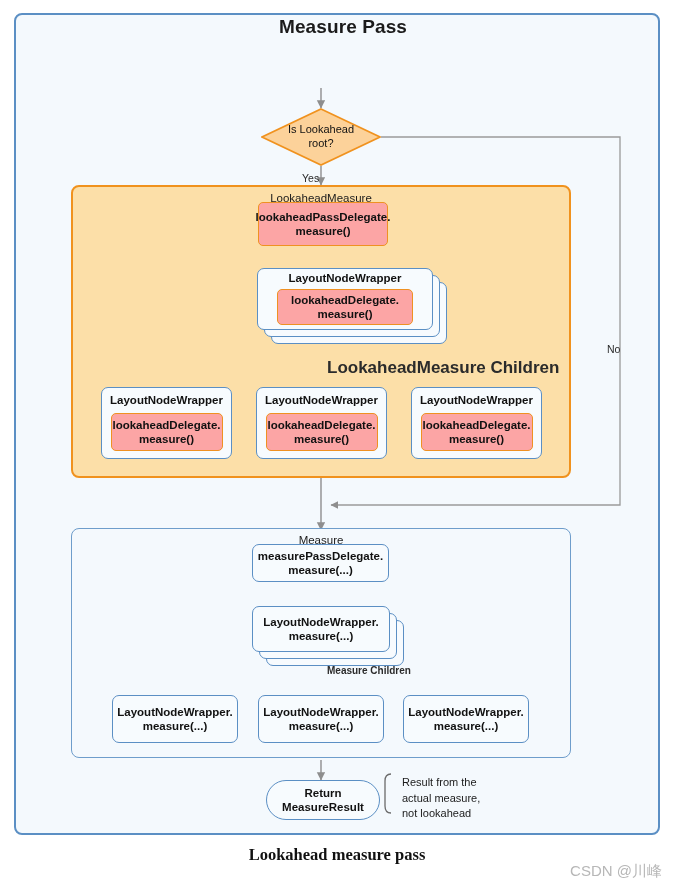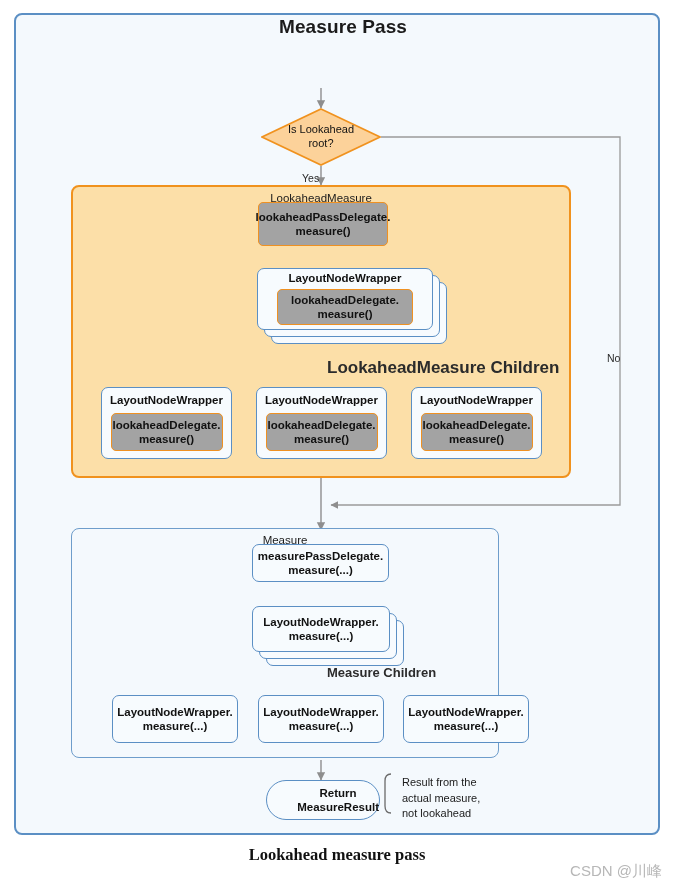--- a/index.html
+++ b/index.html
@@ -57,21 +57,21 @@
   .box-blue {
     background: #f7fbfe;
     border: 1.6px solid #5b8fc4;
     border-radius: 7px;
     font-size: 11.5px;
     color: #111;
   }
   .box-blue.bold { font-weight: bold; }
 
   .box-orange {
-    background: #a3a3a3;
+    background: #fca5a5;
     border: 1.6px solid #ef9122;
     border-radius: 5px;
     font-size: 11.5px;
     font-weight: bold;
     color: #111;
   }
 
   
   .group {
     position: absolute;
@@ -131,21 +131,21 @@
 
   
   .pill {
     position: absolute;
     box-sizing: border-box;
     background: #f7fbfe;
     border: 1.8px solid #5b8fc4;
     border-radius: 24px;
     display: flex;
     flex-direction: column;
-    align-items: flex-end;
+    align-items: center;
     justify-content: center;
     text-align: center;
     font-size: 11.5px;
     font-weight: bold;
     color: #111;
     line-height: 1.25;
   }
 
   
   .edge-label {
@@ -242,21 +242,21 @@
 
   <div class="diamond-wrap" style="left:261px; top:108px; width:120px; height:58px;">
     <svg class="diamond-shape" viewBox="0 0 120 58" preserveAspectRatio="none">
       <polygon points="60,1 119,29 60,57 1,29" fill="#fcd29a" stroke="#f0921e" stroke-width="1.6"></polygon>
     </svg>
     <div class="diamond-text" style="white-space: pre-line;">Is Lookahead
 root?</div>
   </div>
 
   <div class="edge-label" style="left:302px; top:166px;">Yes</div>
-  <div class="edge-label" style="left:607px; top:346px;">No</div>
+  <div class="edge-label" style="left:607px; top:337px;">No</div>
 
   <div class="group group-orange" style="left:71px; top:185px; width:500px; height:293px;">
     <div class="group-label">LookaheadMeasure</div>
   </div>
 
   <div class="node box-orange" style="left:258px; top:202px; width:130px; height:44px;">
     <span style="white-space: pre-line;">lookaheadPassDelegate.
 measure()</span>
   </div>
 
@@ -291,39 +291,39 @@
   </div>
 
   <div class="node box-blue" style="left:411px; top:387px; width:131px; height:72px;">
     <div style="font-size:11.5px; font-weight:bold; color:#111; margin-top:-2px;">LayoutNodeWrapper</div>
     <div class="node box-orange" style="position:relative; left:0; top:0; width:112px; height:38px; margin-top:6px;">
       <span style="white-space: pre-line;">lookaheadDelegate.
 measure()</span>
     </div>
   </div>
 
-  <div class="group group-blue" style="left:71px; top:528px; width:428px; height:230px;">
+  <div class="group group-blue" style="left:71px; top:528px; width:500px; height:230px;">
     <div class="group-label">Measure</div>
   </div>
 
   <div class="node box-blue" style="left:252px; top:544px; width:137px; height:38px;">
     <span style="font-weight: bold; white-space: pre-line;">measurePassDelegate.
 measure(...)</span>
   </div>
 
   <div class="stack" style="left:252px; top:606px; width:160px; height:60px;">
     <div class="stack-layer" style="left:14px; top:14px; width:138px; height:46px;"></div>
     <div class="stack-layer" style="left:7px; top:7px; width:138px; height:46px;"></div>
     <div class="node box-blue bold" style="left:0px; top:0px; width:138px; height:46px; z-index:3;">
       <span style="white-space: pre-line;">LayoutNodeWrapper.
 measure(...)</span>
     </div>
   </div>
 
-  <div class="edge-label" style="left:327px; top:659px; font-weight:bold; font-size:13px;">Measure Children</div>
+  <div class="edge-label" style="left:327px; top:659px; font-weight:bold; font-size:10px;">Measure Children</div>
 
   <div class="node box-blue bold" style="left:112px; top:695px; width:126px; height:48px;">
     <span style="white-space: pre-line;">LayoutNodeWrapper.
 measure(...)</span>
   </div>
   <div class="node box-blue bold" style="left:258px; top:695px; width:126px; height:48px;">
     <span style="white-space: pre-line;">LayoutNodeWrapper.
 measure(...)</span>
   </div>
   <div class="node box-blue bold" style="left:403px; top:695px; width:126px; height:48px;">

